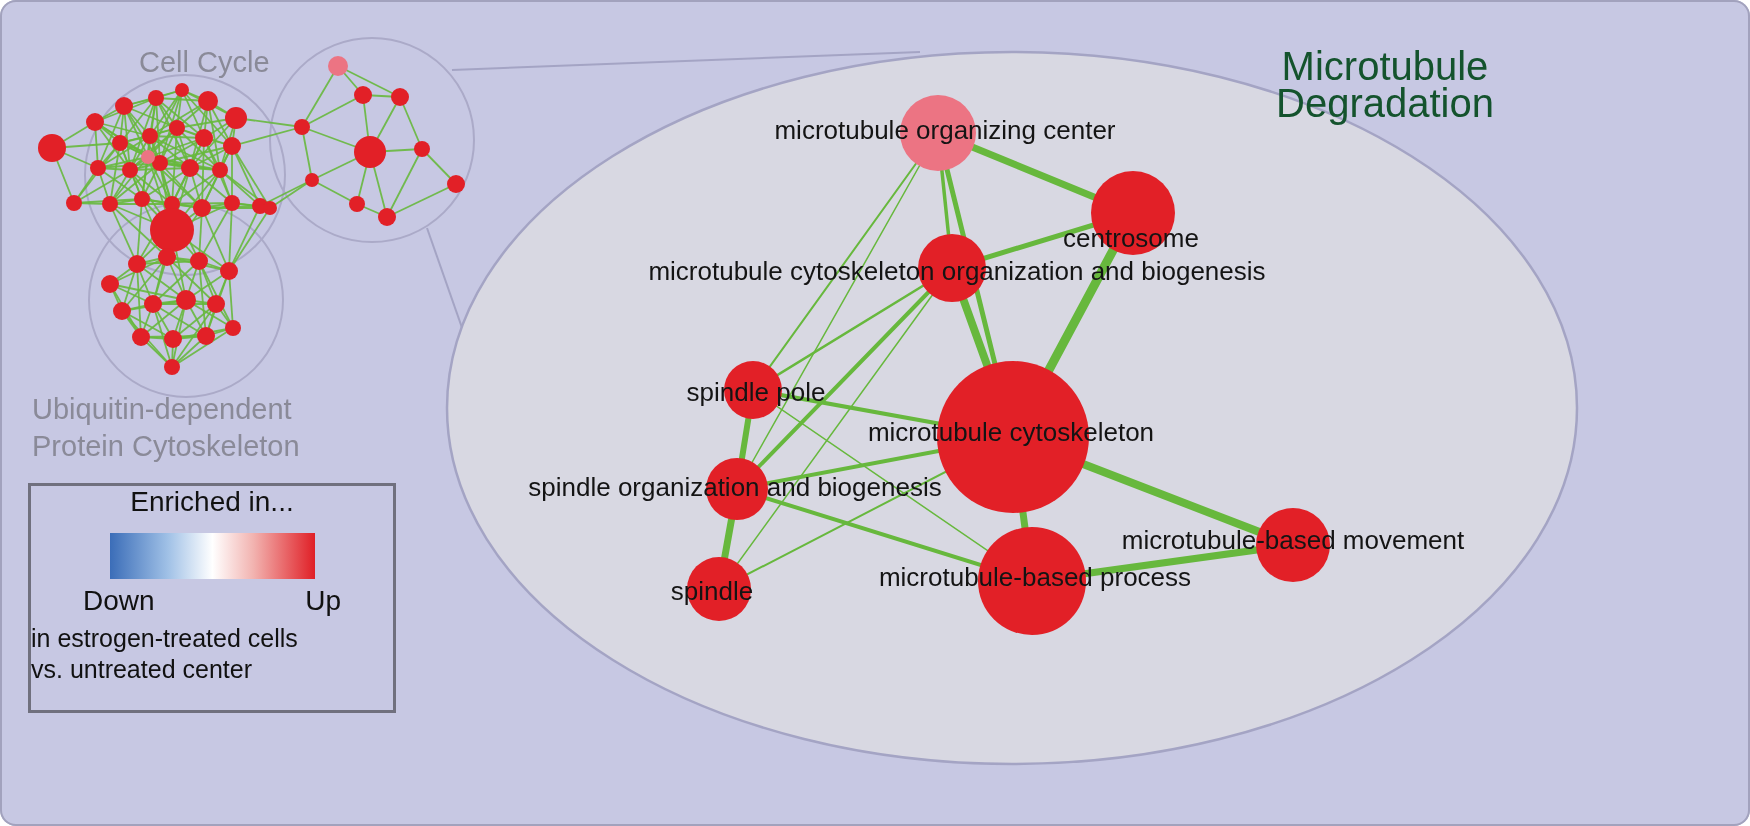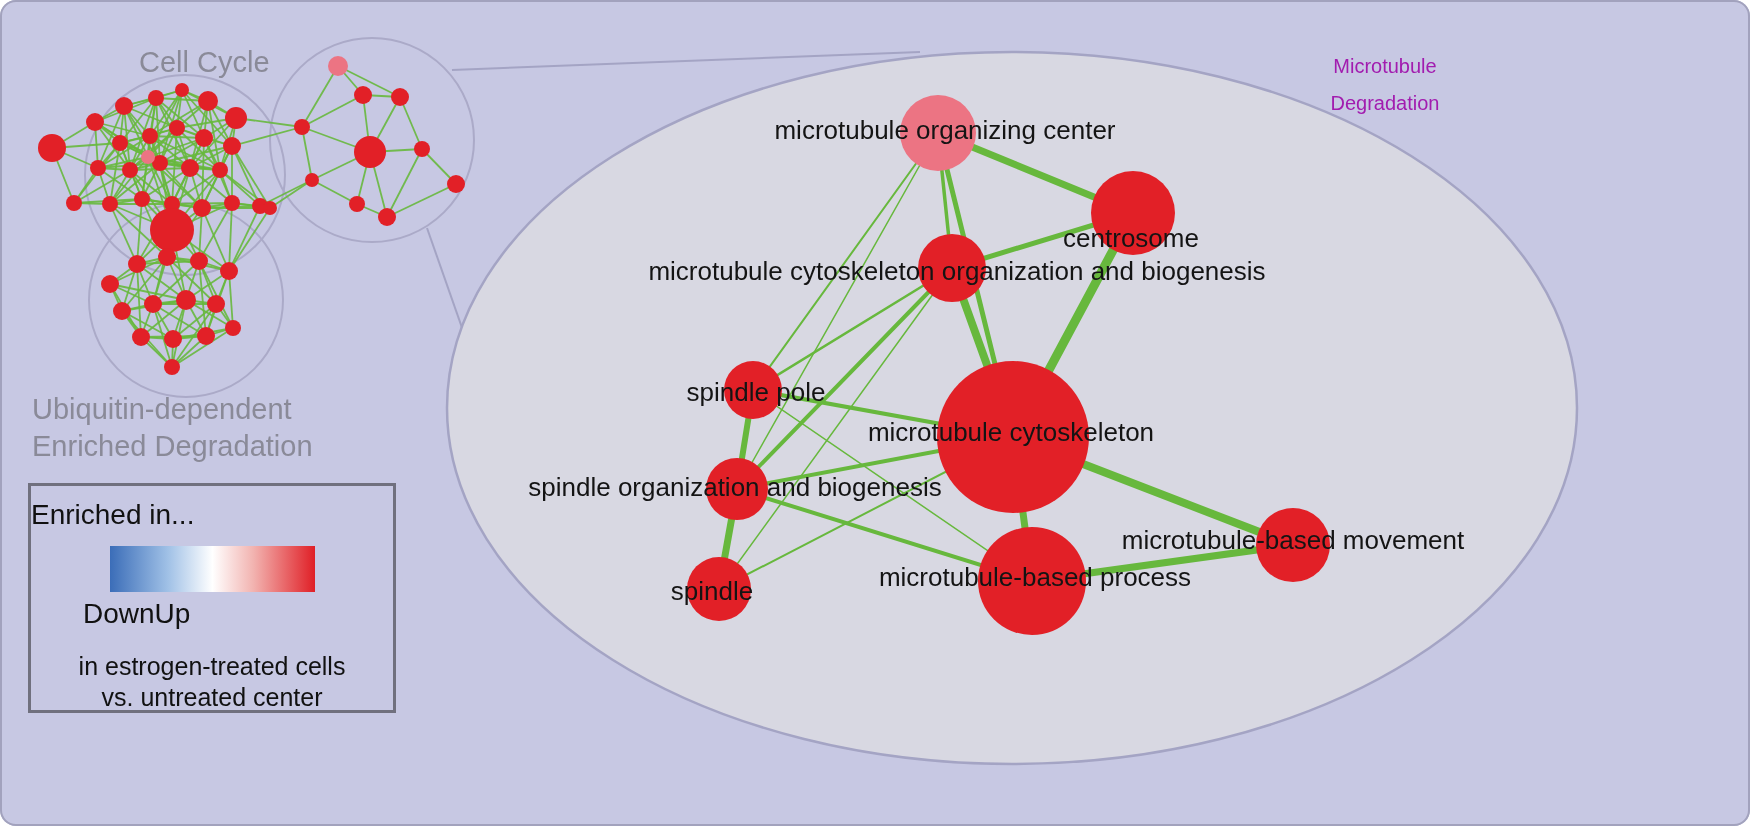--- a/index.html
+++ b/index.html
@@ -12,30 +12,30 @@
     box-shadow: inset 0 0 0 2px #a2a2bd;
     overflow:hidden;
   }
   #network-svg{position:absolute;left:0;top:0;}
   svg text{font-family:"Liberation Sans", sans-serif;}
   .lbl{position:absolute;white-space:nowrap;}
   .lbl-gray{color:#8a8a98;}
   .lbl-cell-cycle{left:112px;top:46px;font-size:29px;margin-left:27px;}
   .lbl-ubiquitin{left:32px;top:391px;font-size:29px;line-height:37px;}
   .lbl-microtubule{left:1270px;top:48px;width:230px;text-align:center;
-    font-size:20px;line-height:37px;color:#a21caf;white-space:normal;}
+    font-size:40px;line-height:37px;color:#14532d;white-space:normal;}
   .legend{
     position:absolute;left:28px;top:483px;width:368px;height:230px;
     border:3px solid #70707e;box-sizing:border-box;
   }
-  .legend-title{margin-top:13px;font-size:28px;color:#111;}
+  .legend-title{margin-top:0;text-align:center;font-size:28px;color:#111;}
   .legend-bar{width:205px;height:46px;margin:15px auto 0;}
-  .legend-ends{width:258px;margin:6px auto 0;display:flex;
+  .legend-ends{width:258px;margin:6px auto 0;display:flex;justify-content:space-between;
     font-size:28px;color:#111;}
-  .legend-caption{margin-top:21px;text-align:center;font-size:25px;line-height:31px;color:#111;}
+  .legend-caption{margin-top:6px;text-align:left;font-size:25px;line-height:31px;color:#111;}
 </style>
 </head>
 <body>
 
 <div class="panel">
 
   <svg id="network-svg" width="1750" height="826" viewBox="0 0 1750 826">
       <line x1="452" y1="70" x2="920" y2="52" stroke="#a4a4c4" stroke-width="2"></line>
       <line x1="427" y1="228" x2="566" y2="624" stroke="#a4a4c4" stroke-width="2"></line>
       <ellipse cx="1012" cy="408" rx="565" ry="356" fill="#d8d8e2" stroke="#a4a4c4" stroke-width="2.5"></ellipse>
@@ -386,21 +386,21 @@
       <text x="735" y="496" text-anchor="middle" font-size="26" fill="#141414">spindle organization and biogenesis</text>
       <text x="1293" y="549" text-anchor="middle" font-size="26" fill="#141414">microtubule-based movement</text>
       <text x="1035" y="586" text-anchor="middle" font-size="26" fill="#141414">microtubule-based process</text>
       <text x="712" y="600" text-anchor="middle" font-size="26" fill="#141414">spindle</text>
     </svg>
 
   <div class="lbl lbl-gray lbl-cell-cycle">Cell Cycle</div>
 
   <div class="lbl lbl-gray lbl-ubiquitin">
     <div>Ubiquitin-dependent</div>
-    <div>Enriched Degradation</div>
+    <div>Protein Cytoskeleton</div>
   </div>
 
   <div class="lbl lbl-microtubule">
     <div>Microtubule</div>
     <div>Degradation</div>
   </div>
 
   <div class="legend">
     <div class="legend-title">Enriched in...</div>
     <div class="legend-bar" id="legend-bar" style="background: linear-gradient(to right, rgb(59, 109, 184) 0%, rgb(159, 192, 230) 28%, rgb(255, 255, 255) 50%, rgb(242, 179, 176) 70%, rgb(224, 31, 38) 100%);"></div>

